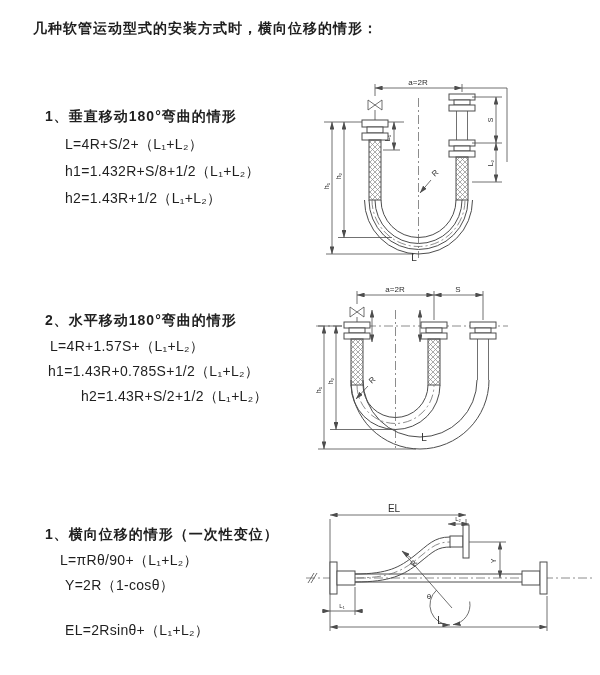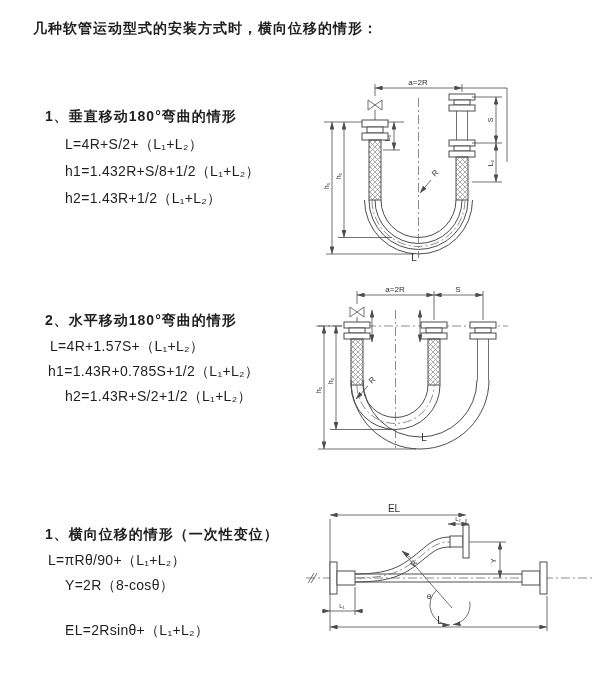--- a/index.html
+++ b/index.html
@@ -39,25 +39,25 @@
 <div class="abs title">几种软管运动型式的安装方式时，横向位移的情形：</div>
 
 <div class="abs heading" style="left:45px;top:108px">1、垂直移动180°弯曲的情形</div>
 <div class="abs formula" style="left:65px;top:136px">L=4R+S/2+（L₁+L₂）</div>
 <div class="abs formula" style="left:65px;top:163px">h1=1.432R+S/8+1/2（L₁+L₂）</div>
 <div class="abs formula" style="left:65px;top:190px">h2=1.43R+1/2（L₁+L₂）</div>
 
 <div class="abs heading" style="left:45px;top:312px">2、水平移动180°弯曲的情形</div>
 <div class="abs formula" style="left:50px;top:338px">L=4R+1.57S+（L₁+L₂）</div>
 <div class="abs formula" style="left:48px;top:363px">h1=1.43R+0.785S+1/2（L₁+L₂）</div>
-<div class="abs formula" style="left:65px;top:388px">h2=1.43R+S/2+1/2（L₁+L₂）</div>
+<div class="abs formula" style="left:81px;top:388px">h2=1.43R+S/2+1/2（L₁+L₂）</div>
 
 <div class="abs heading" style="left:45px;top:526px">1、横向位移的情形（一次性变位）</div>
-<div class="abs formula" style="left:48px;top:552px">L=πRθ/90+（L₁+L₂）</div>
-<div class="abs formula" style="left:65px;top:577px">Y=2R（8-cosθ）</div>
+<div class="abs formula" style="left:60px;top:552px">L=πRθ/90+（L₁+L₂）</div>
+<div class="abs formula" style="left:65px;top:577px">Y=2R（1-cosθ）</div>
 <div class="abs formula" style="left:65px;top:622px">EL=2Rsinθ+（L₁+L₂）</div>
 
 <svg style="left:310px;top:72px" width="280" height="190" viewBox="0 0 280 190">
   <g>
     <line class="cl" x1="108.5" y1="26" x2="108.5" y2="186"></line>
   </g>
   <g>
     <line class="dim" x1="65" y1="12" x2="65" y2="24"></line>
     <line class="dim" x1="152" y1="12" x2="152" y2="20"></line>
     <line class="dim" x1="65" y1="16" x2="152" y2="16" marker-start="url(#arr)" marker-end="url(#arr)"></line>

